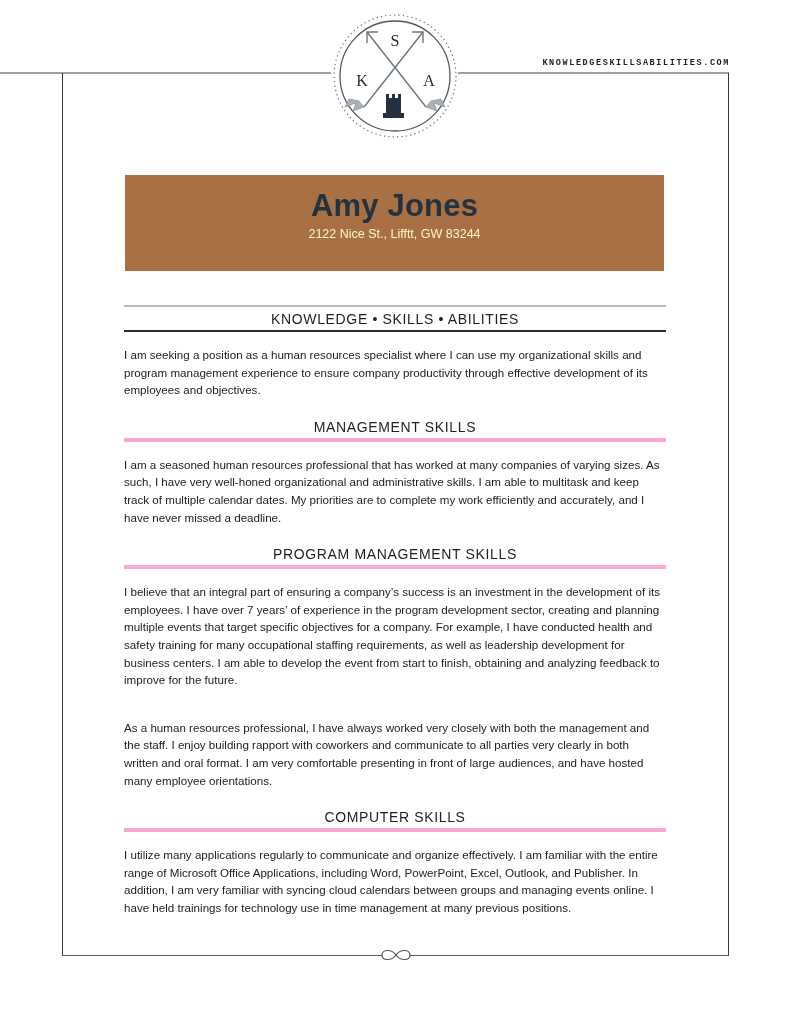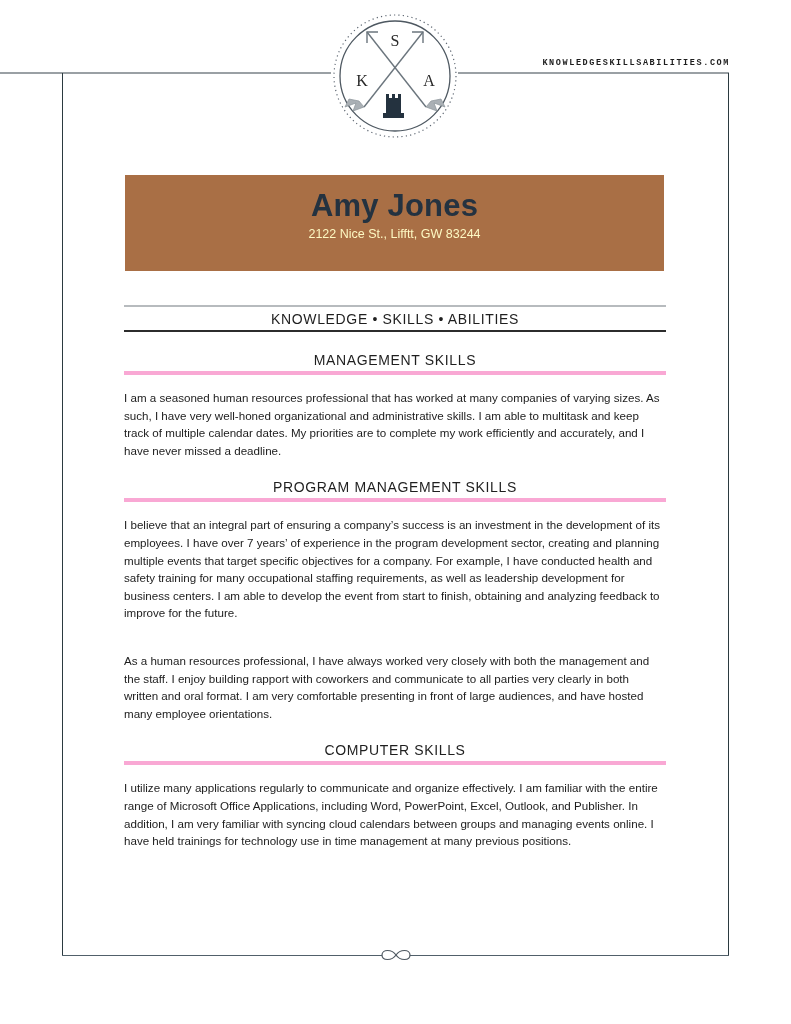--- a/index.html
+++ b/index.html
@@ -203,20 +203,21 @@
 
   <div class="banner">
     <div class="banner-name">Amy Jones</div>
     <div class="banner-line">2122 Nice St., Lifftt, GW 83244</div>
   </div>
 
   <div class="content">
 
     <div class="section">
       <div class="section-head rule-top-light rule-bottom-dark">KNOWLEDGE • SKILLS • ABILITIES</div>
+      <div class="para">I am seeking a position as a human resources specialist where I can use my organizational skills and program management experience to ensure company productivity through effective development of its employees and objectives.</div>
       <div class="gap-after-para"></div>
     </div>
 
     <div class="section">
       <div class="section-head rule-bottom-gray">MANAGEMENT SKILLS</div>
       <div class="para">I am a seasoned human resources professional that has worked at many companies of varying sizes. As such, I have very well-honed organizational and administrative skills. I am able to multitask and keep track of multiple calendar dates. My priorities are to complete my work efficiently and accurately, and I have never missed a deadline.</div>
       <div class="gap-after-para"></div>
     </div>
 
     <div class="section">

